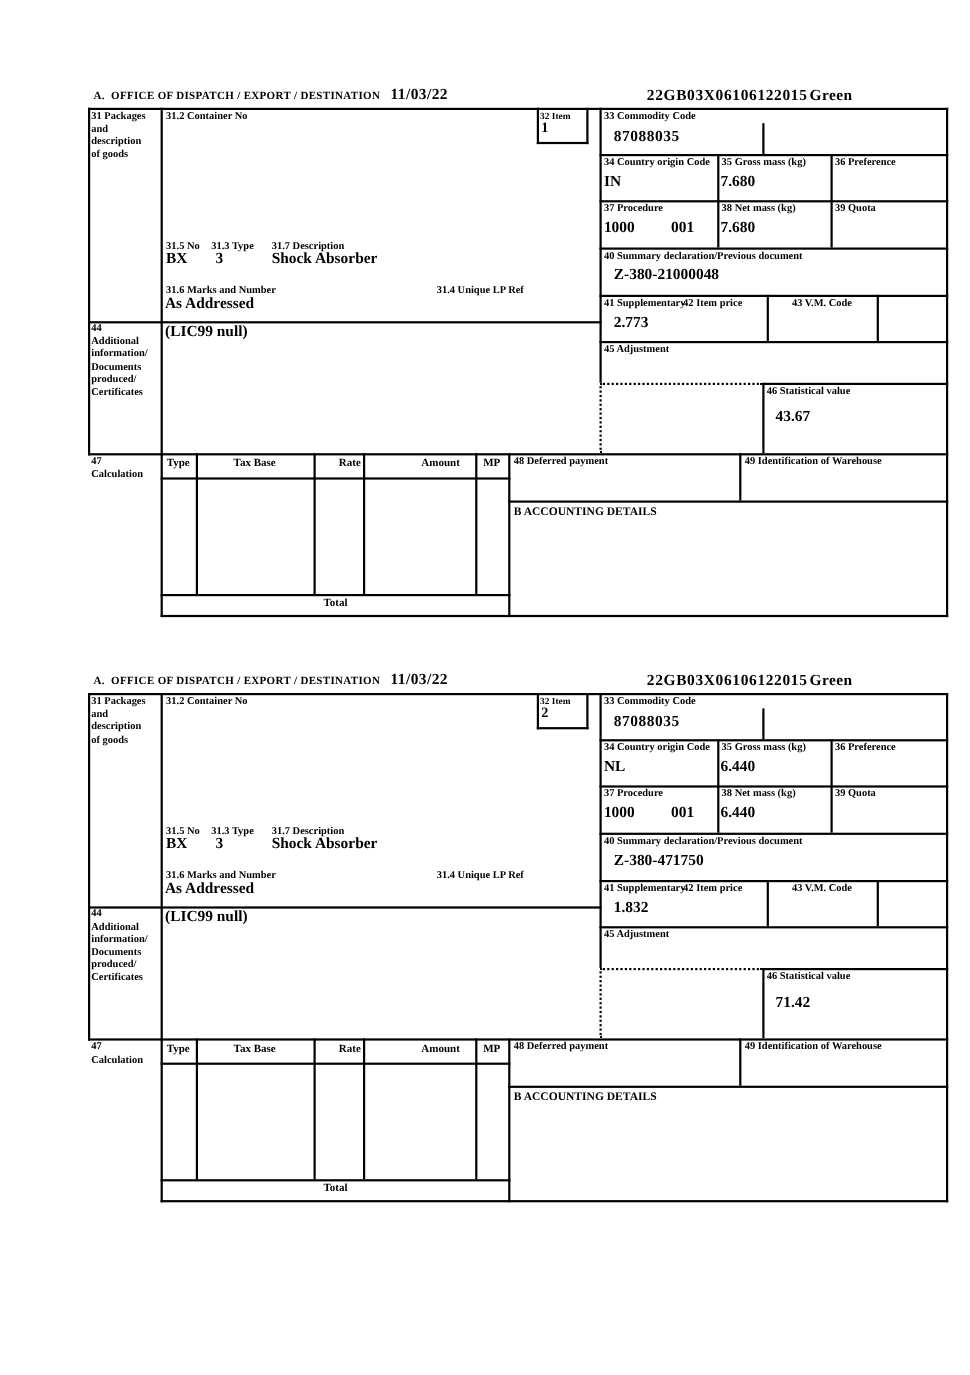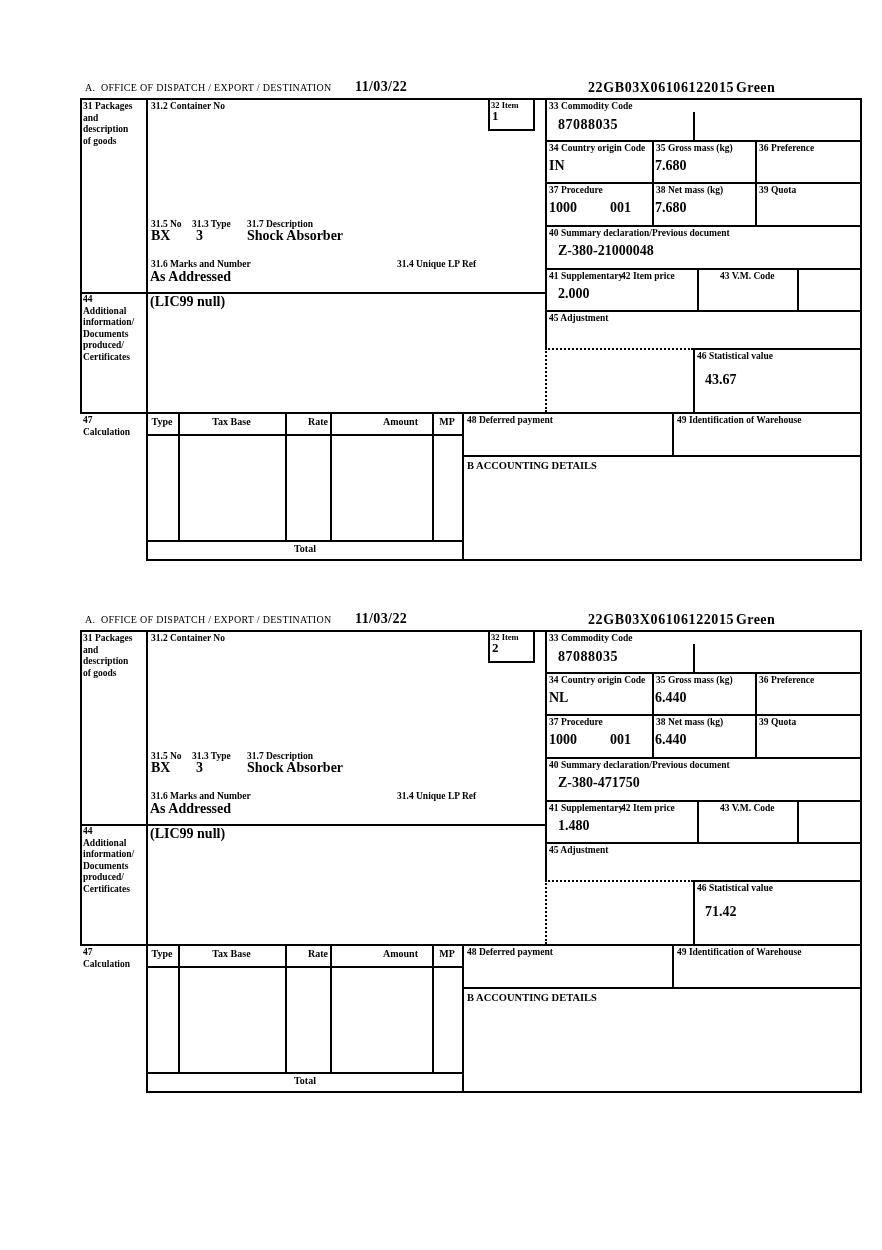--- a/index.html
+++ b/index.html
@@ -4,21 +4,21 @@
 <style>
   html,body{margin:0;padding:0;background:#fff;}
   body{width:882px;height:1250px;position:relative;font-family:"Liberation Serif",serif;color:#000;}
   #doc{position:absolute;inset:0;}
   .section{position:absolute;left:0;width:882px;height:482px;}
   .ln{display:block;position:absolute;background:#000;}
   .dh{display:block;position:absolute;height:0;background:none;border-top:2.5px dotted #000;}
   .dv{display:block;position:absolute;width:0;background:none;border-left:2.5px dotted #000;}
   .lbl{position:absolute;font-weight:bold;font-size:9.5px;line-height:11.5px;white-space:pre-line;}
   .val{position:absolute;font-weight:bold;font-size:14px;line-height:16px;white-space:nowrap;}
-  .title{position:absolute;font-weight:normal;font-size:10px;letter-spacing:.3px;white-space:pre;}
+  .title{position:absolute;font-weight:bold;font-size:10px;letter-spacing:.3px;white-space:pre;}
   .big{position:absolute;font-weight:bold;font-size:14px;letter-spacing:.4px;white-space:pre;}
   .th{position:absolute;top:336px;font-weight:bold;font-size:10px;}
   .acct{position:absolute;font-weight:bold;font-size:10.5px;}
   .small{font-size:8.5px;}
 </style>
 </head>
 <body>
 
 <div id="doc">
   <div class="section" style="top: 80px;">
@@ -104,21 +104,21 @@
     <div class="lbl" style="left:656px;top:105px;">38 Net mass (kg)</div>
     <div class="lbl" style="left:759px;top:105px;">39 Quota</div>
     <div class="val" style="left:549px;top:120px;">1000</div>
     <div class="val" style="left:610px;top:120px;">001</div>
     <div class="val" style="left:655px;top:120px;">7.680</div>
     <div class="lbl" style="left:549px;top:148px;">40 Summary declaration/Previous document</div>
     <div class="val" style="left:558px;top:163px;">Z-380-21000048</div>
     <div class="lbl" style="left:549px;top:191px;">41 Supplementary</div>
     <div class="lbl" style="left:621px;top:191px;">42 Item price</div>
     <div class="lbl" style="left:720px;top:191px;">43 V.M. Code</div>
-    <div class="val" style="left:558px;top:206px;">2.000</div>
+    <div class="val" style="left:558px;top:206px;">2.773</div>
     <div class="lbl" style="left:549px;top:233px;">45 Adjustment</div>
     <div class="lbl" style="left:697px;top:271px;">46 Statistical value</div>
     <div class="val" style="left:705px;top:292px;">43.67</div>
 
     <div class="th" style="left:146px;width:32px;text-align:center;">Type</div>
     <div class="th" style="left:178px;width:107px;text-align:center;">Tax Base</div>
     <div class="th" style="left:285px;width:43px;text-align:right;">Rate</div>
     <div class="th" style="left:330px;width:88px;text-align:right;">Amount</div>
     <div class="th" style="left:432px;width:30px;text-align:center;">MP</div>
     <div class="th" style="left:146px;top:463px;width:318px;text-align:center;">Total</div>
@@ -212,21 +212,21 @@
     <div class="lbl" style="left:656px;top:105px;">38 Net mass (kg)</div>
     <div class="lbl" style="left:759px;top:105px;">39 Quota</div>
     <div class="val" style="left:549px;top:120px;">1000</div>
     <div class="val" style="left:610px;top:120px;">001</div>
     <div class="val" style="left:655px;top:120px;">6.440</div>
     <div class="lbl" style="left:549px;top:148px;">40 Summary declaration/Previous document</div>
     <div class="val" style="left:558px;top:163px;">Z-380-471750</div>
     <div class="lbl" style="left:549px;top:191px;">41 Supplementary</div>
     <div class="lbl" style="left:621px;top:191px;">42 Item price</div>
     <div class="lbl" style="left:720px;top:191px;">43 V.M. Code</div>
-    <div class="val" style="left:558px;top:206px;">1.480</div>
+    <div class="val" style="left:558px;top:206px;">1.832</div>
     <div class="lbl" style="left:549px;top:233px;">45 Adjustment</div>
     <div class="lbl" style="left:697px;top:271px;">46 Statistical value</div>
     <div class="val" style="left:705px;top:292px;">71.42</div>
 
     <div class="th" style="left:146px;width:32px;text-align:center;">Type</div>
     <div class="th" style="left:178px;width:107px;text-align:center;">Tax Base</div>
     <div class="th" style="left:285px;width:43px;text-align:right;">Rate</div>
     <div class="th" style="left:330px;width:88px;text-align:right;">Amount</div>
     <div class="th" style="left:432px;width:30px;text-align:center;">MP</div>
     <div class="th" style="left:146px;top:463px;width:318px;text-align:center;">Total</div>

